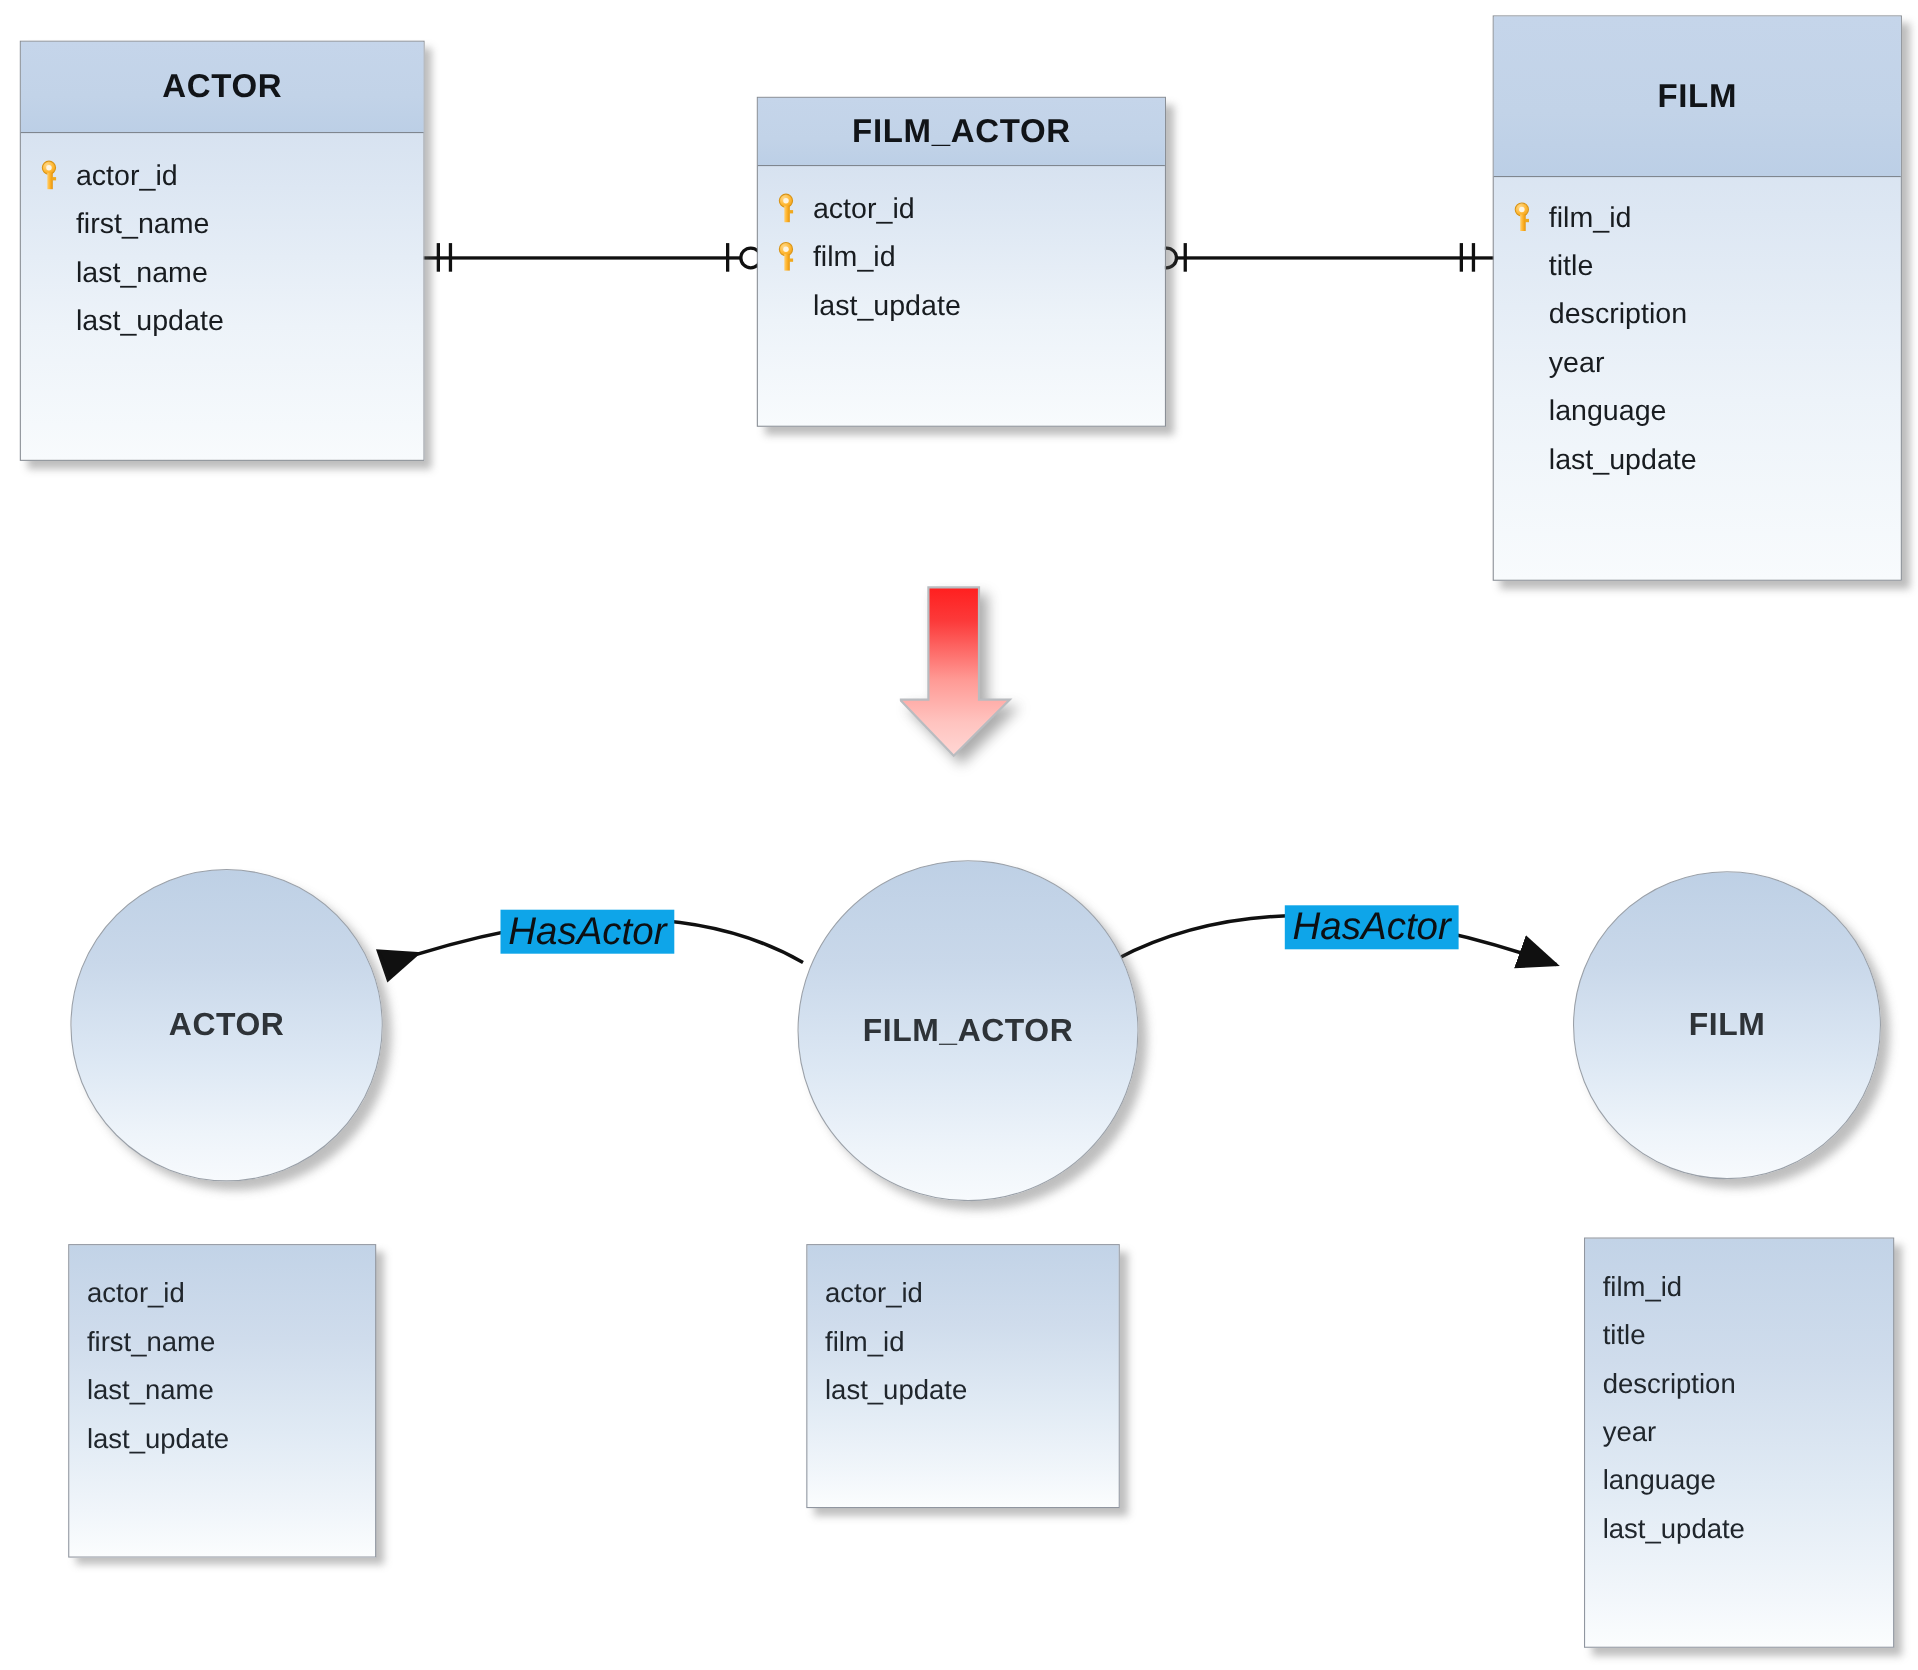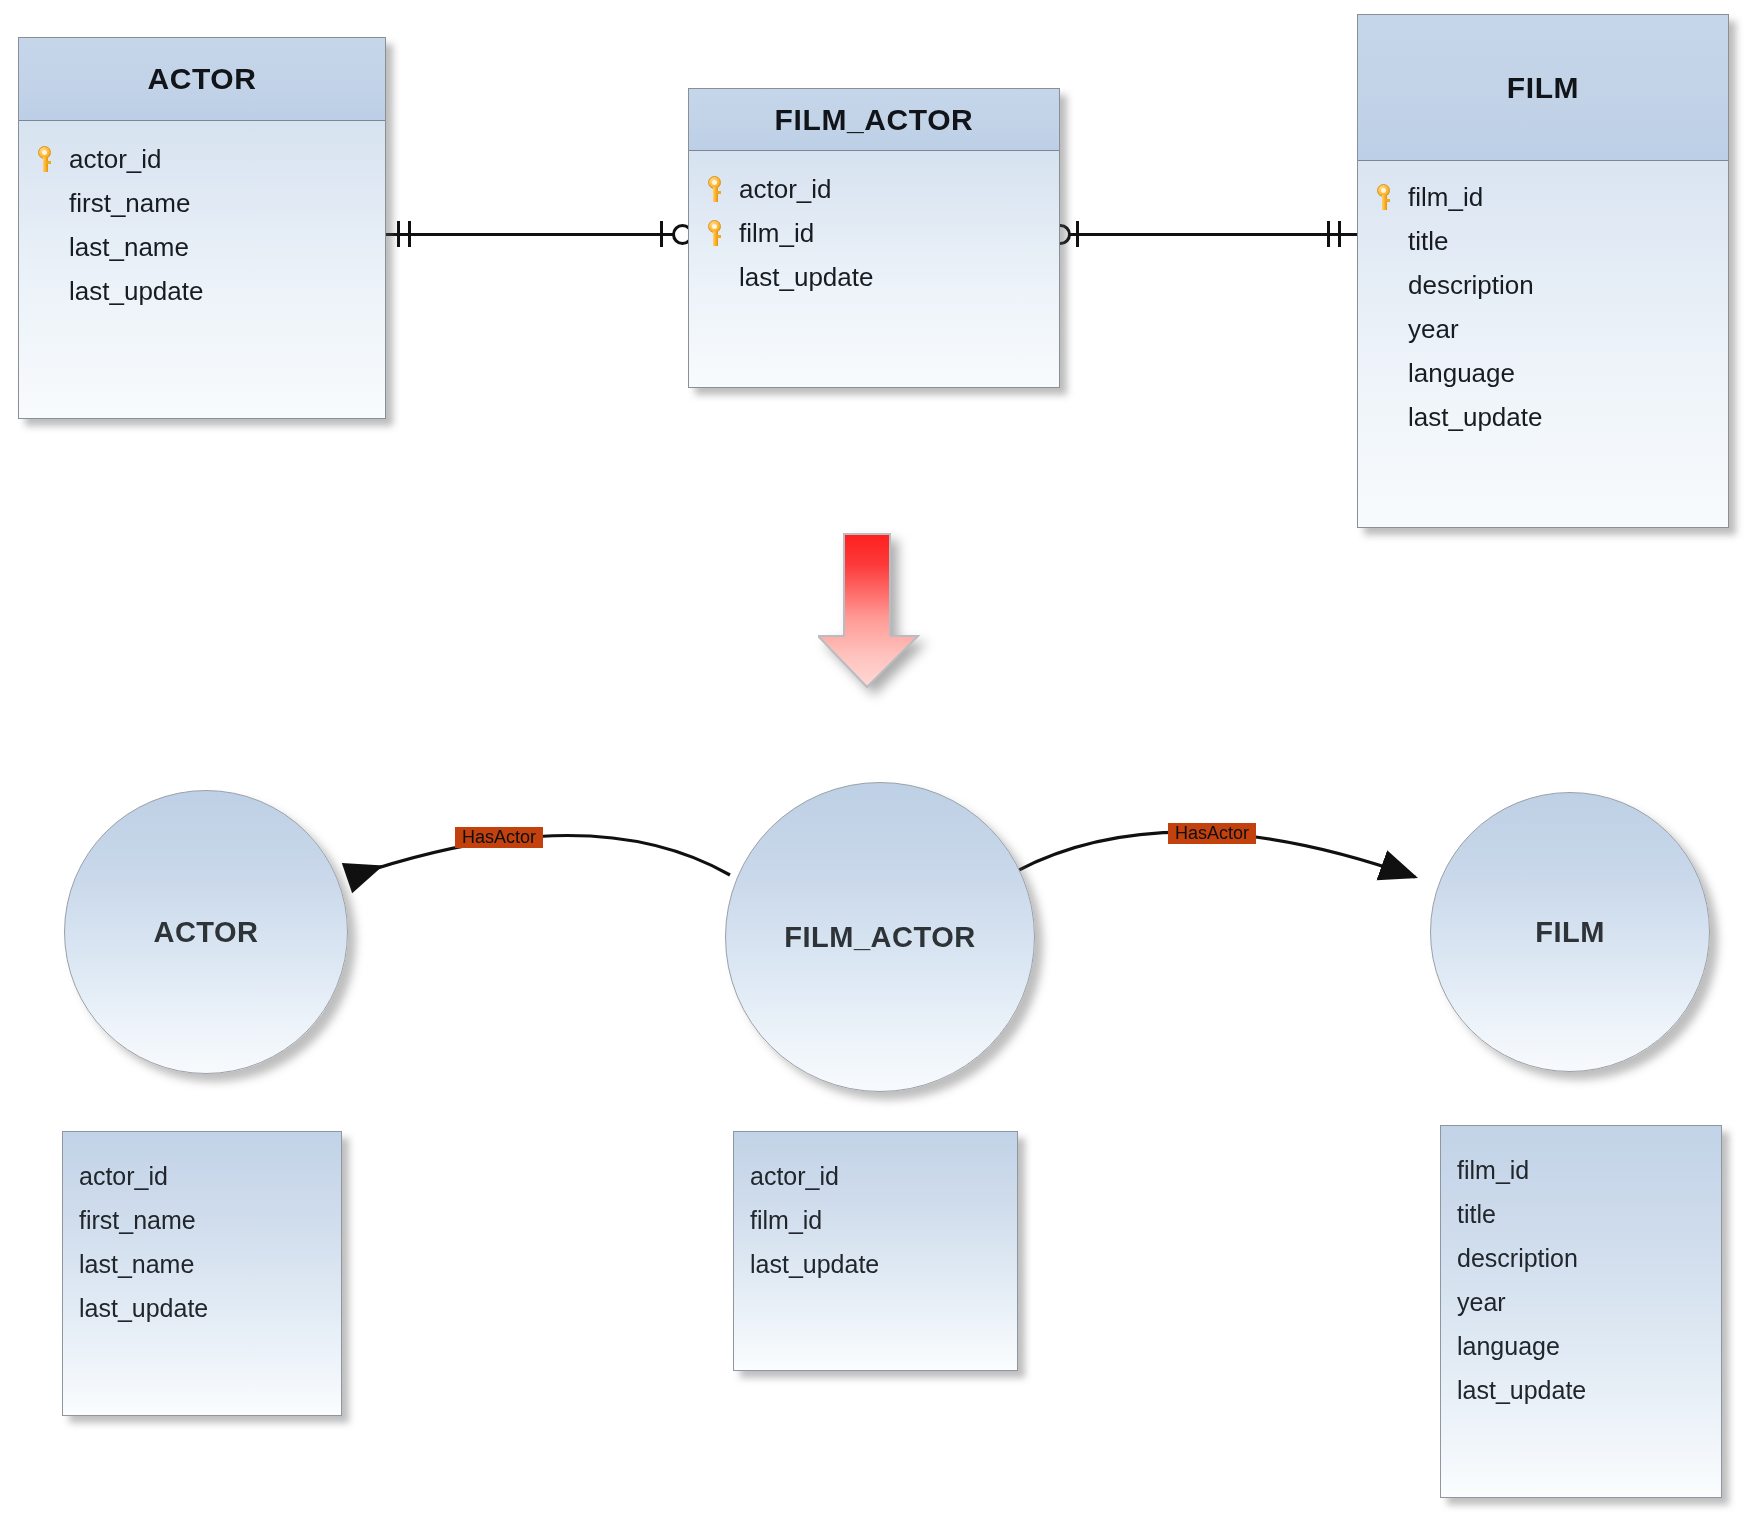--- a/index.html
+++ b/index.html
@@ -166,25 +166,26 @@
   .prop-field {
     font-size: 25px;
     color: #20262c;
     height: 44px;
     line-height: 44px;
   }
 
   
   .edge-label {
     position: absolute;
-    font-size: 18px;
+    font-size: 35px;
     color: #0d0f12;
-    background: #c2410c;
+    background: #0ea5e9;
     padding: 0 7px;
     white-space: nowrap;
+    font-style: italic;
   }
 
   .edges-svg {
     position: absolute;
     left: 0;
     top: 0;
     width: 1744px;
     height: 1518px;
     pointer-events: none;
   }

